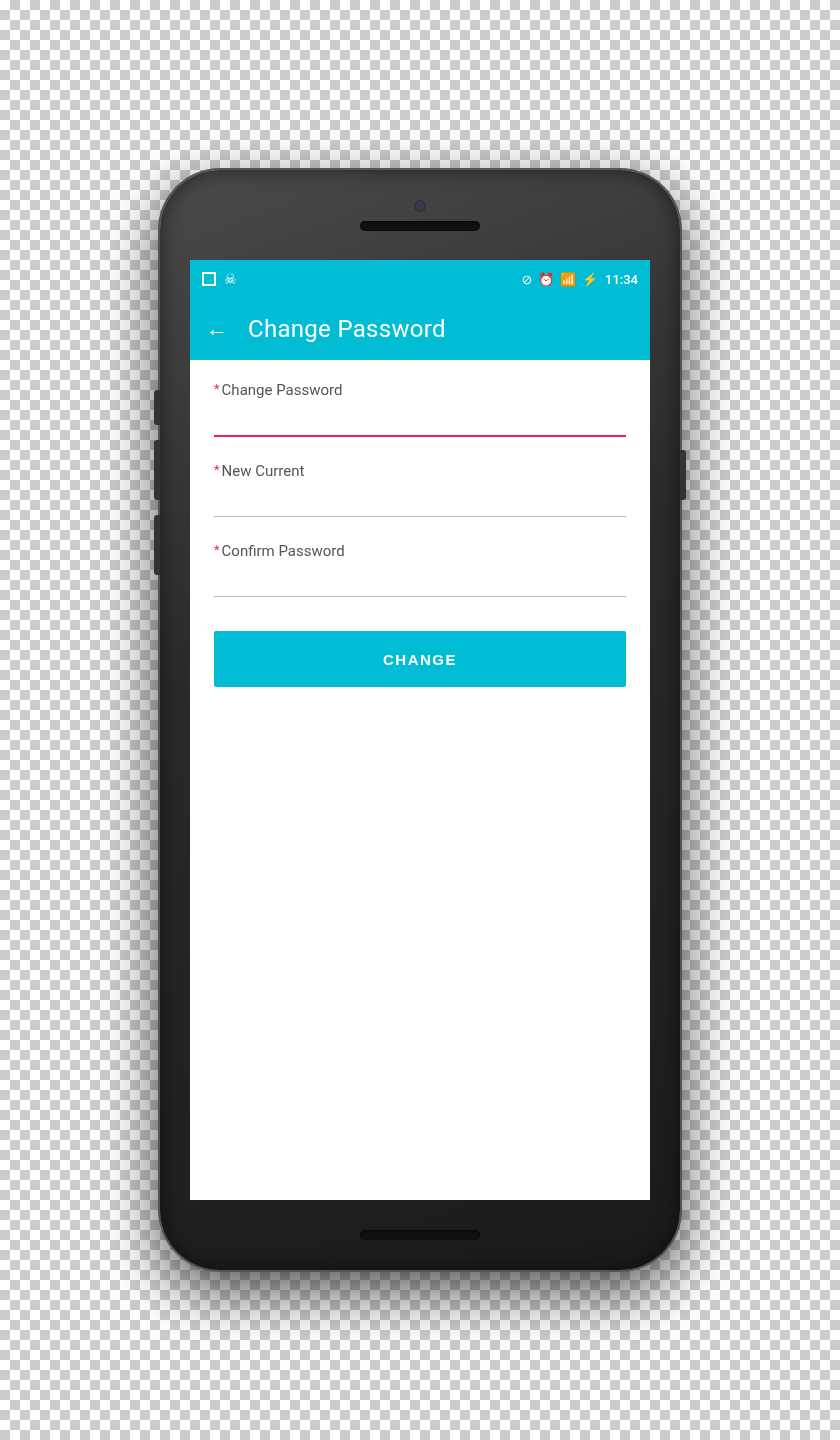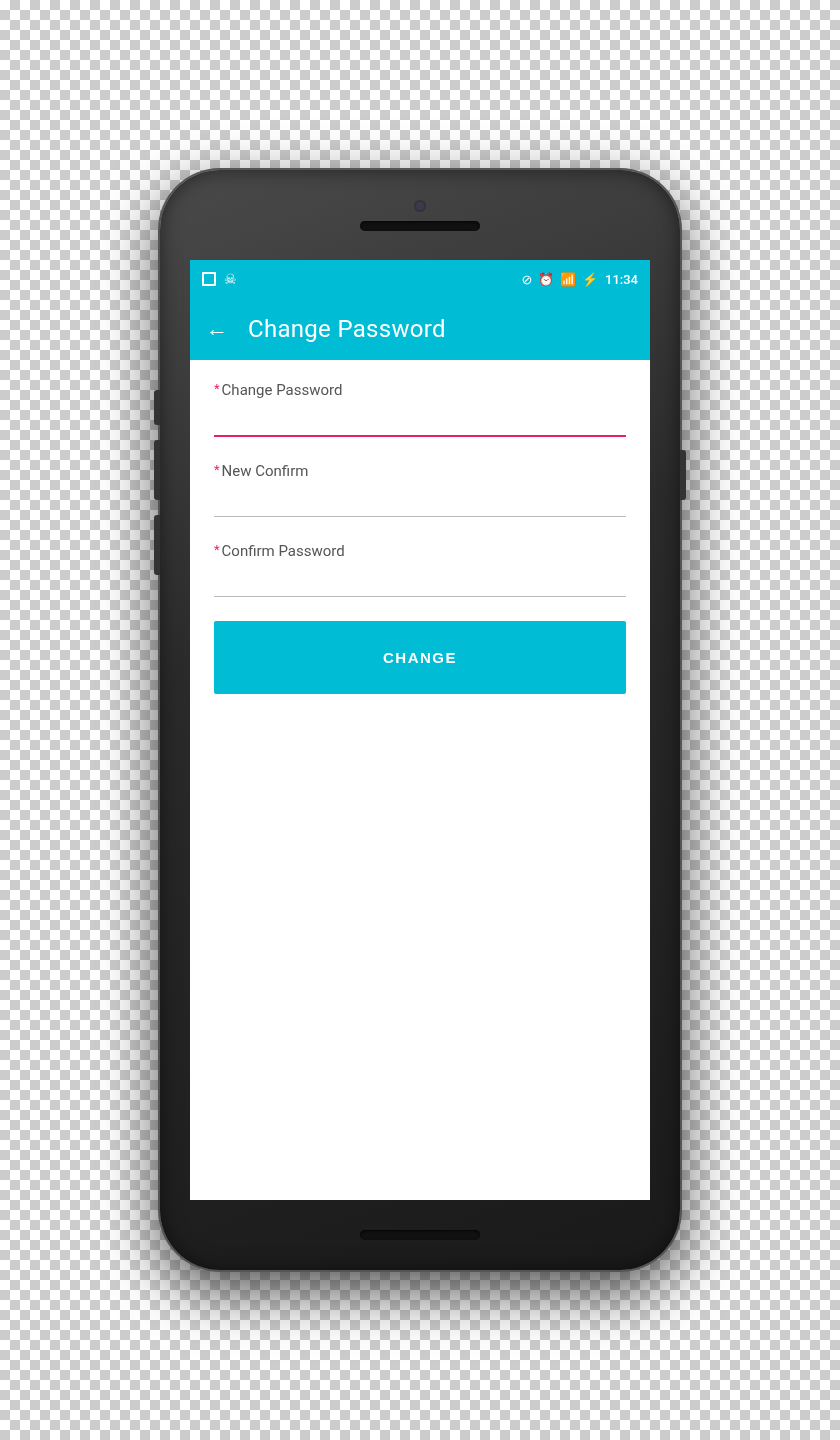--- a/index.html
+++ b/index.html
@@ -222,25 +222,26 @@
     .field-input.inactive {
       border-bottom: 1px solid #bbb;
     }
 
     
     .change-button {
       background: #00BCD4;
       color: white;
       border: none;
       width: 100%;
-      height: 73px;
+      height: 56px;
       font-size: 15px;
       font-weight: 600;
       letter-spacing: 1.5px;
       cursor: pointer;
+      margin-top: 10px;
       border-radius: 2px;
     }
 
     
     .phone-bottom-bar {
       width: 100%;
       height: 70px;
       display: flex;
       align-items: center;
       justify-content: center;
@@ -313,21 +314,21 @@
           <span class="field-label">Change Password</span>
         </div>
         <div class="field-input-wrapper">
           <input type="password" class="field-input" placeholder="" style="">
         </div>
       </div>
 
       <div class="field-group">
         <div class="field-label-row">
           <span class="required-star">*</span>
-          <span class="field-label">New Confirm</span>
+          <span class="field-label">New Current</span>
         </div>
         <div class="field-input-wrapper">
           <input type="password" class="field-input inactive" placeholder="" style="">
         </div>
       </div>
 
       <div class="field-group">
         <div class="field-label-row">
           <span class="required-star">*</span>
           <span class="field-label">Confirm Password</span>

